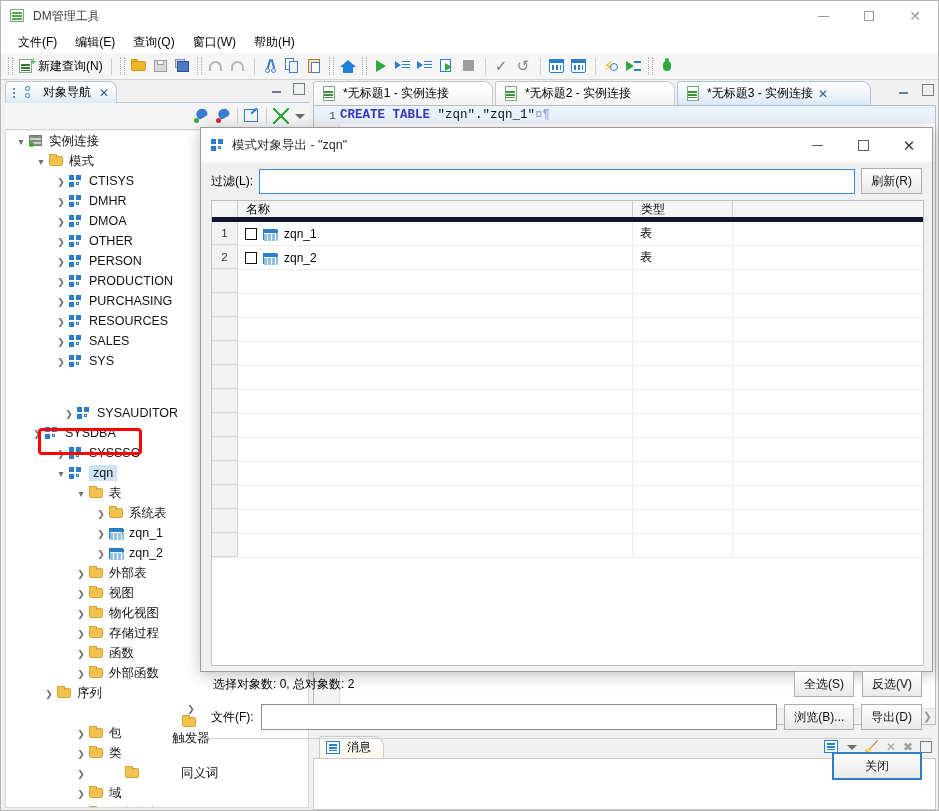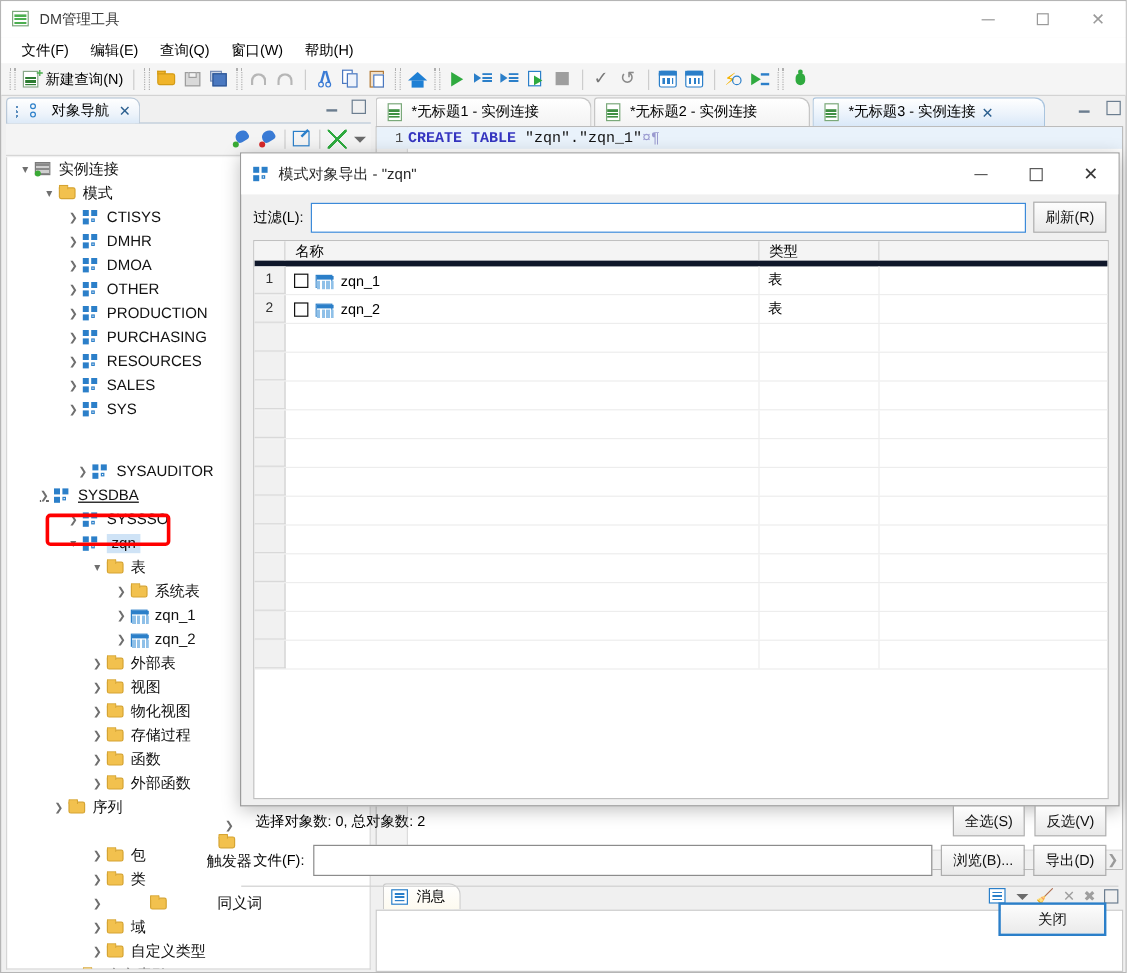--- a/index.html
+++ b/index.html
@@ -590,20 +590,32 @@
         <div class="trow" style="padding-left: 48px;">
           <span class="tarrow closed"></span>
           <span class="ticon">
             <span class="ti-schema">
               <i class="a"></i>
               <i class="b"></i>
               <i class="c"></i>
               <i class="d"></i>
             </span>
           </span>
+          <span class="tlabel2">PERSON</span>
+        </div>
+        <div class="trow" style="padding-left: 48px;">
+          <span class="tarrow closed"></span>
+          <span class="ticon">
+            <span class="ti-schema">
+              <i class="a"></i>
+              <i class="b"></i>
+              <i class="c"></i>
+              <i class="d"></i>
+            </span>
+          </span>
           <span class="tlabel2">PRODUCTION</span>
         </div>
         <div class="trow" style="padding-left: 48px;">
           <span class="tarrow closed"></span>
           <span class="ticon">
             <span class="ti-schema">
               <i class="a"></i>
               <i class="b"></i>
               <i class="c"></i>
               <i class="d"></i>
@@ -652,21 +664,21 @@
           <span class="ticon">
             <span class="ti-schema">
               <i class="a"></i>
               <i class="b"></i>
               <i class="c"></i>
               <i class="d"></i>
             </span>
           </span>
           <span class="tlabel2">SYSAUDITOR</span>
         </div>
-        <div class="trow" style="padding-left: 24px; text-decoration: underline;">
+        <div class="trow" style="padding-left: 24px;">
           <span class="tarrow closed"></span>
           <span class="ticon">
             <span class="ti-schema">
               <i class="a"></i>
               <i class="b"></i>
               <i class="c"></i>
               <i class="d"></i>
             </span>
           </span>
           <span class="tlabel2">SYSDBA</span>

